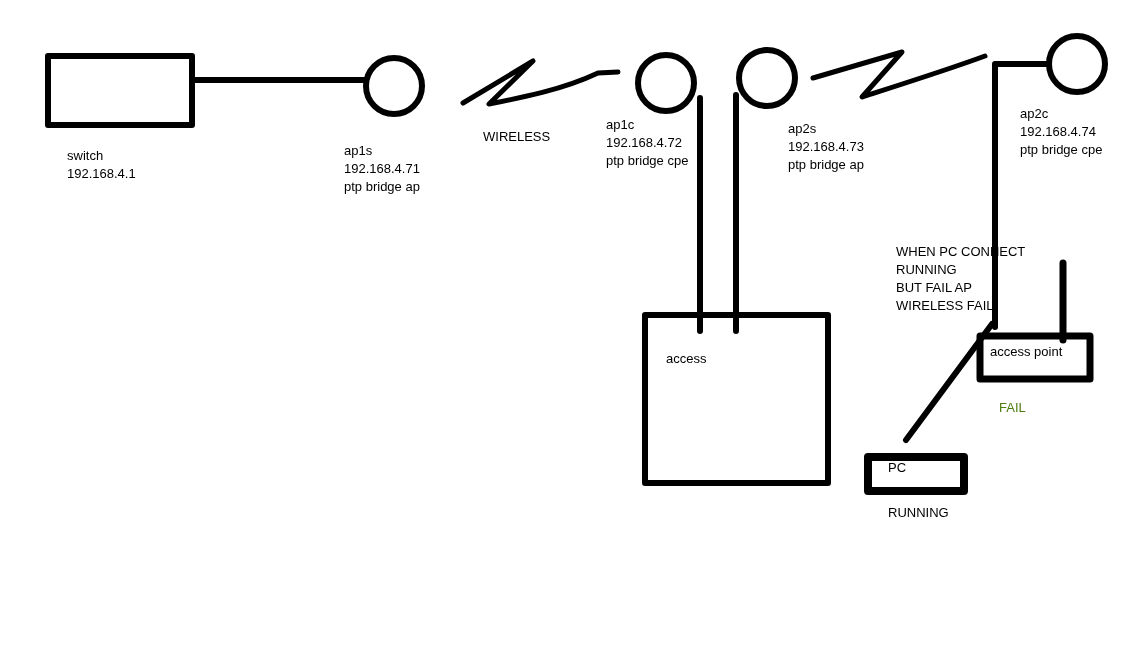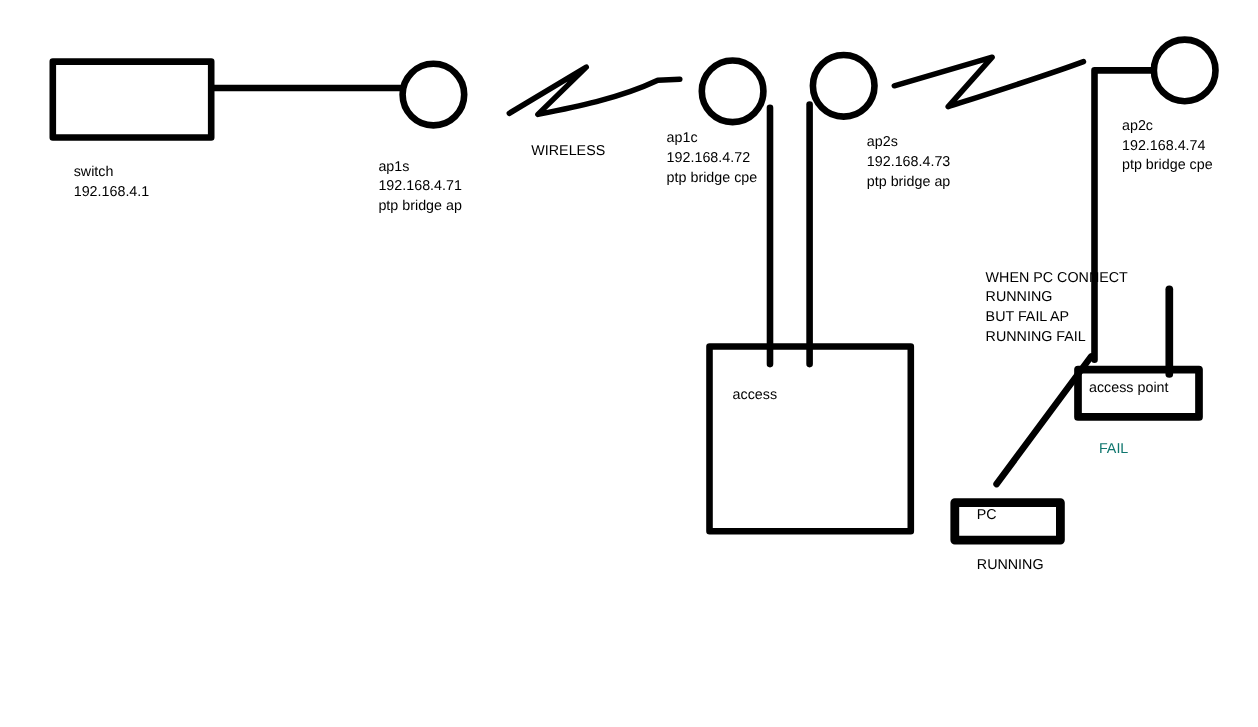--- a/index.html
+++ b/index.html
@@ -12,21 +12,21 @@
   }
   .canvas svg{position:absolute;left:0;top:0;}
   .lbl{
     position:absolute;
     font-size:13px;
     font-weight:normal;
     line-height:18px;
     color:#000000;
     white-space:nowrap;
   }
-  .lbl.red{color:#0f766e;}
+  .lbl.red{color:#4d7c0f;}
 </style>
 </head>
 <body>
 
 <div class="canvas">
 
   <svg width="1144" height="661" viewBox="0 0 1144 661" fill="none" stroke="#000000" stroke-linecap="round" stroke-linejoin="round">
 
     <rect x="48" y="56" width="144" height="69" stroke-width="6"></rect>
 
@@ -87,21 +87,21 @@
   <div class="lbl" style="left:1020px; top:105px">
     <div>ap2c</div>
     <div>192.168.4.74</div>
     <div>ptp bridge cpe</div>
   </div>
 
   <div class="lbl" style="left:896px; top:243px">
     <div>WHEN PC CONNECT</div>
     <div>RUNNING</div>
     <div>BUT FAIL AP</div>
-    <div>RUNNING FAIL</div>
+    <div>WIRELESS FAIL</div>
   </div>
 
   <div class="lbl" style="left:666px; top:350px">access</div>
 
   <div class="lbl" style="left:990px; top:343px">access point</div>
 
   <div class="lbl red" style="left:999px; top:399px">FAIL</div>
 
   <div class="lbl" style="left:888px; top:459px">PC</div>
 

